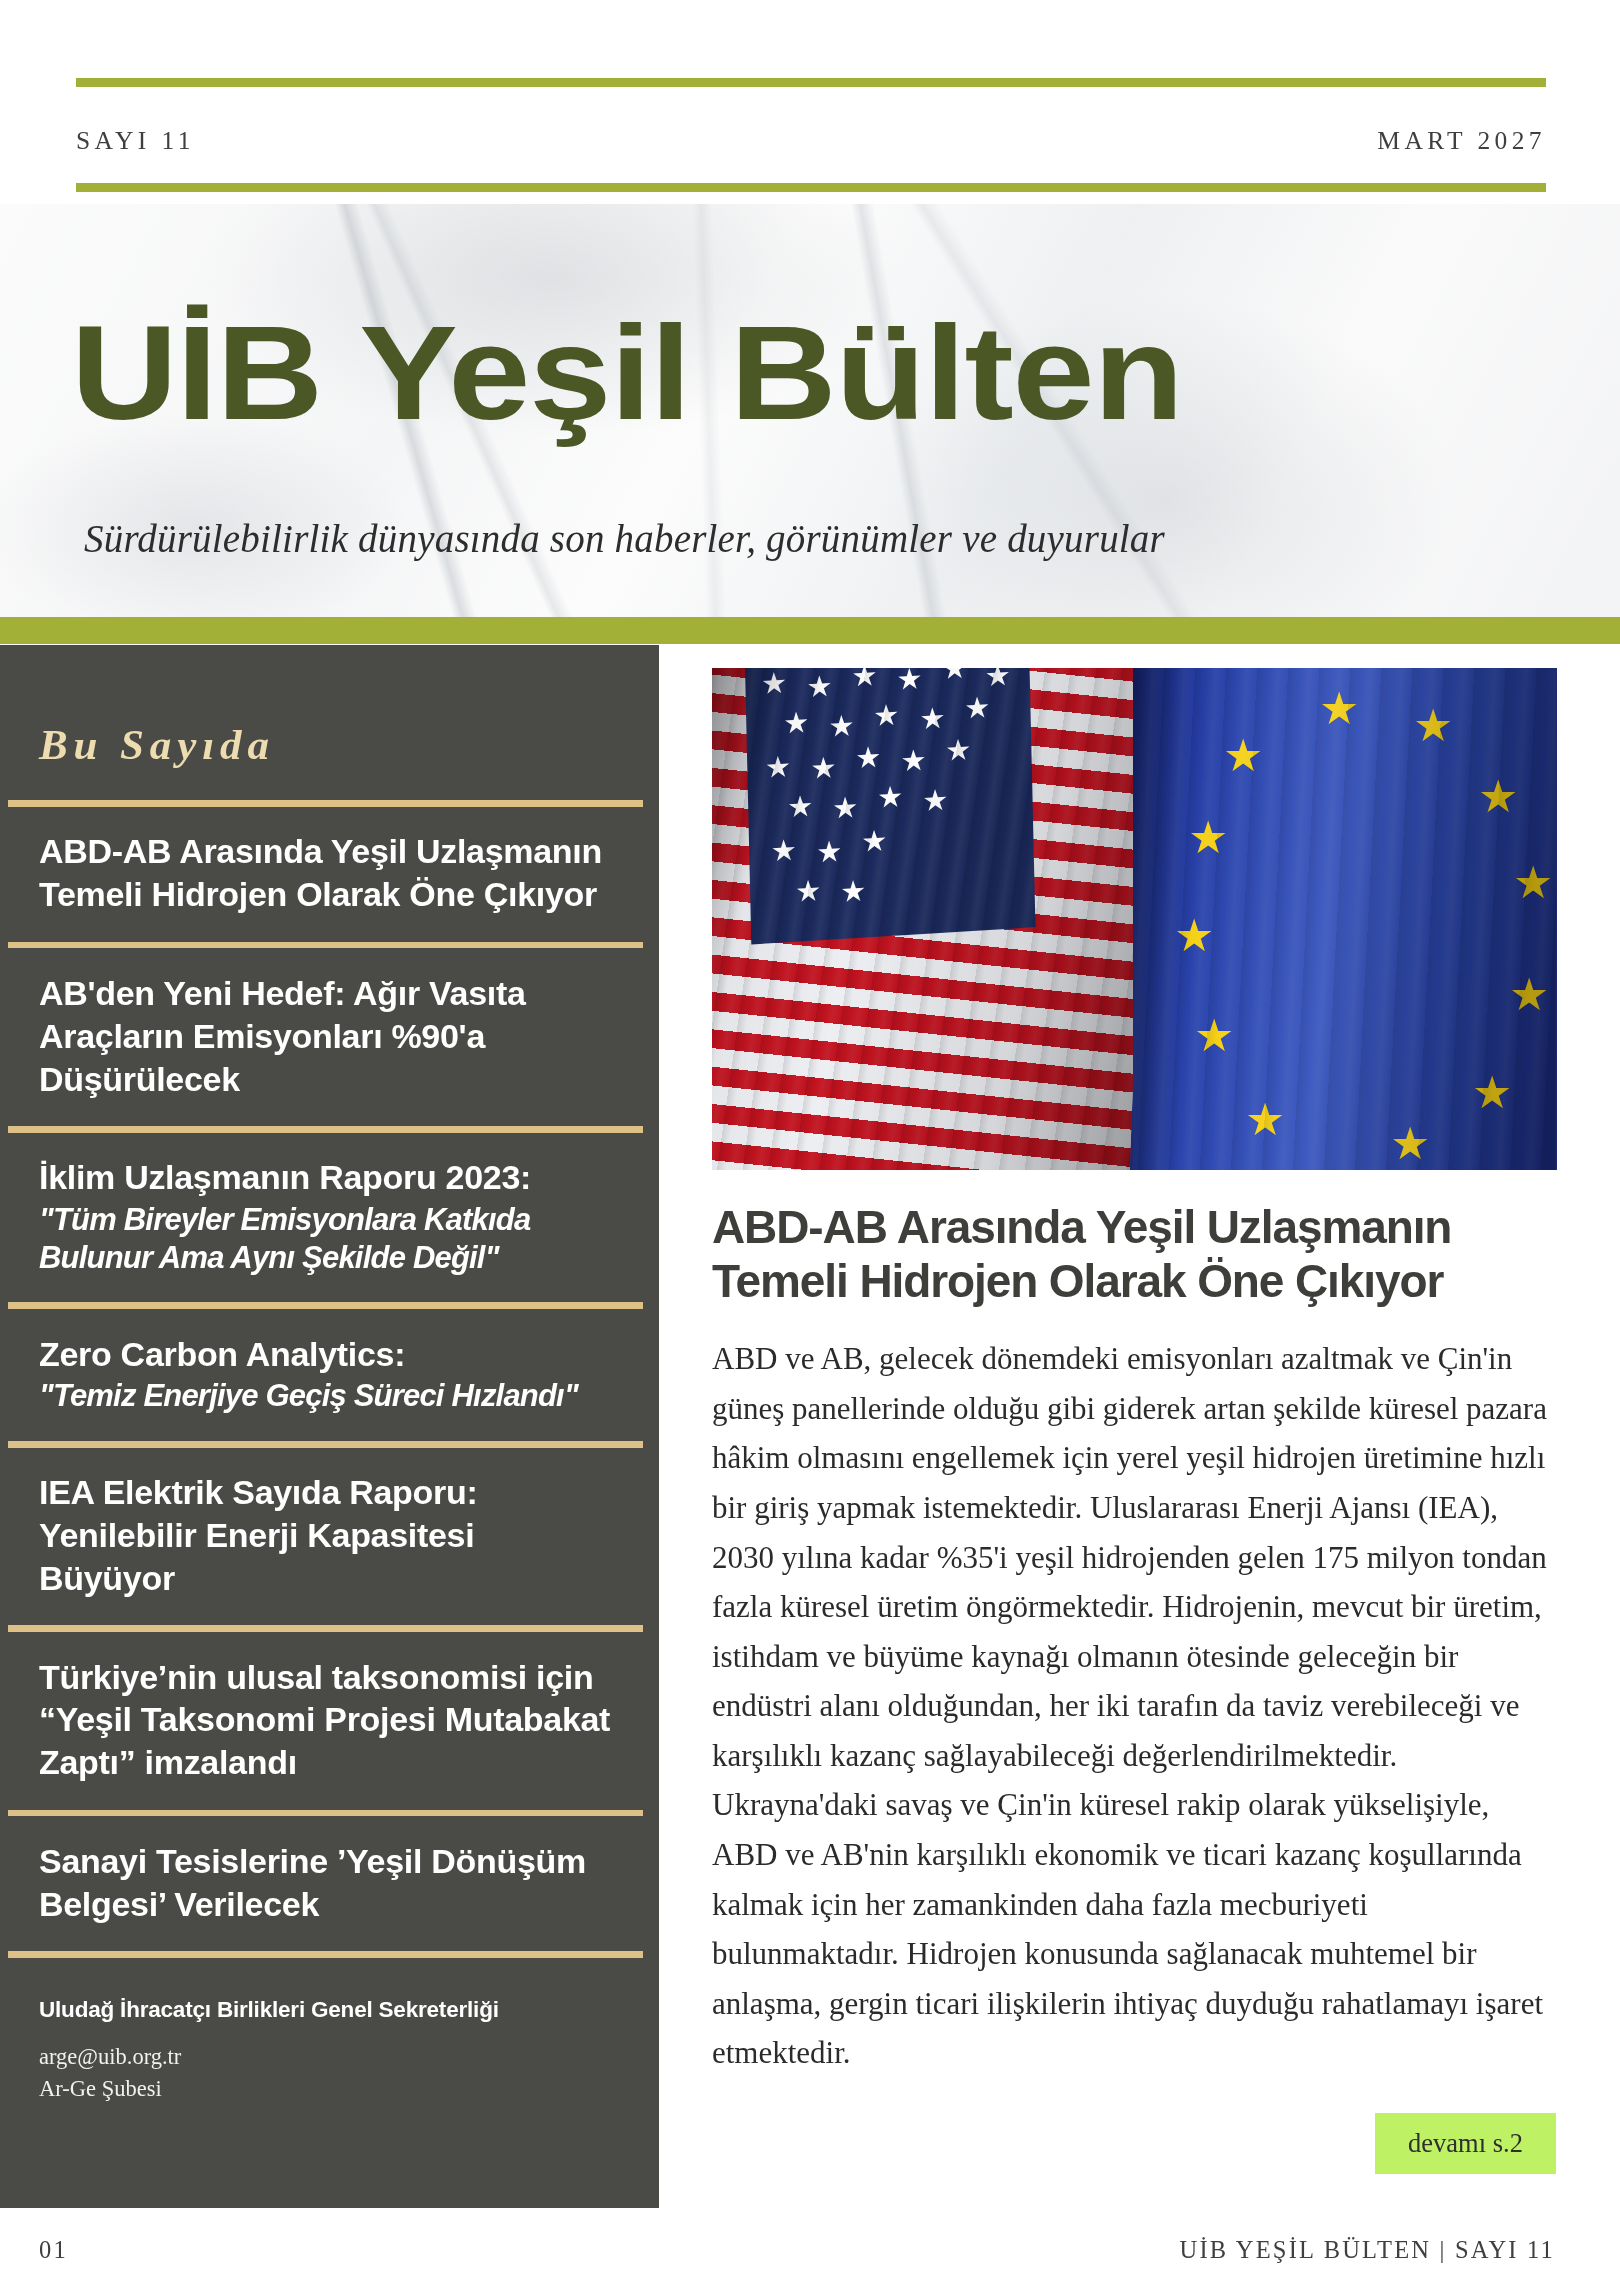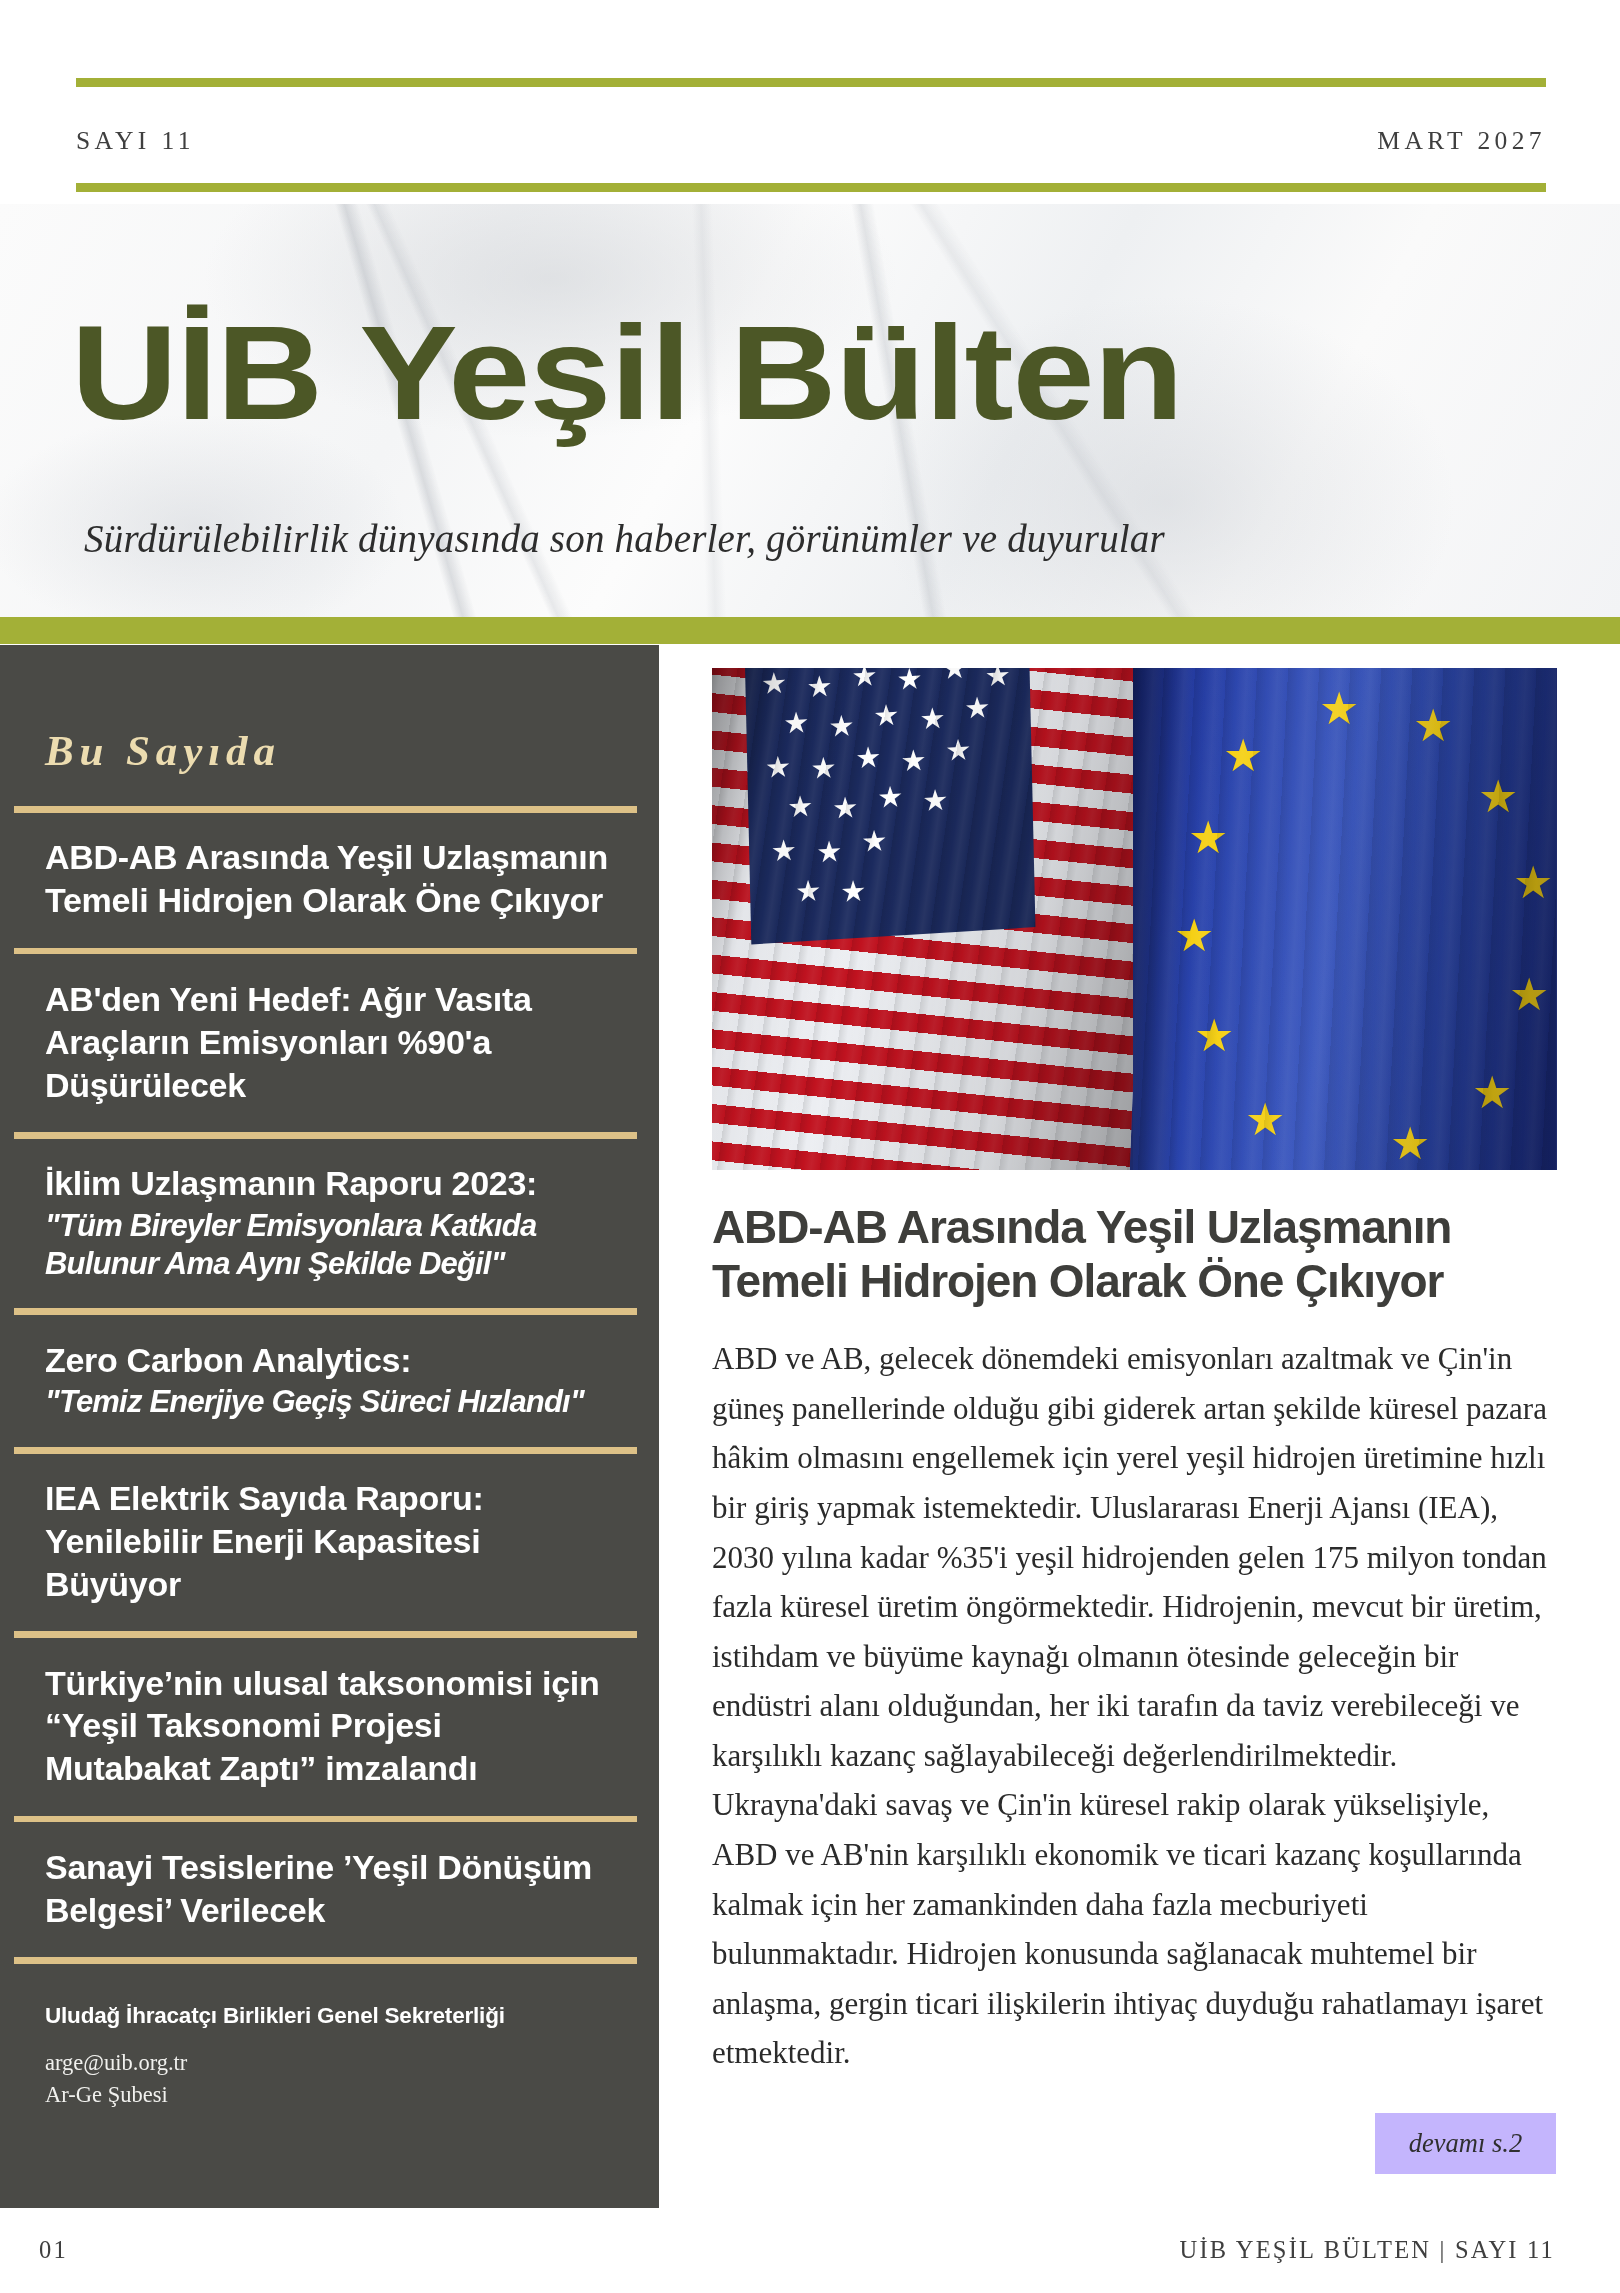--- a/index.html
+++ b/index.html
@@ -124,21 +124,21 @@
     background: #a3b037;
   }
 
   
   .sidebar {
     position: absolute;
     left: 0; top: 645px;
     width: 659px;
     height: 1563px;
     background: #4a4a46;
-    padding: 14px;
+    padding: 8px;
   }
 
   .sidebar-title {
     font-family: "Liberation Serif", serif;
     font-style: italic;
     font-weight: bold;
     font-size: 43px;
     color: #ecdcb0;
     letter-spacing: 5.9px;
     padding: 67px 0 0 31px;
@@ -297,26 +297,25 @@
   .devami-wrap {
     position: absolute;
     left: 1375px;
     top: 2113px;
     width: 181px;
     height: 61px;
   }
   .devami {
     width: 100%;
     height: 100%;
-    background: #c4b5fd;
+    background: #bef264;
     display: flex;
     align-items: center;
     justify-content: center;
     font-family: "Liberation Serif", serif;
-    font-style: italic;
     font-size: 26.5px;
     color: #2f2f2f;
   }
 
   
   .footer {
     position: absolute;
     left: 39px;
     right: 65px;
     top: 2231px;

